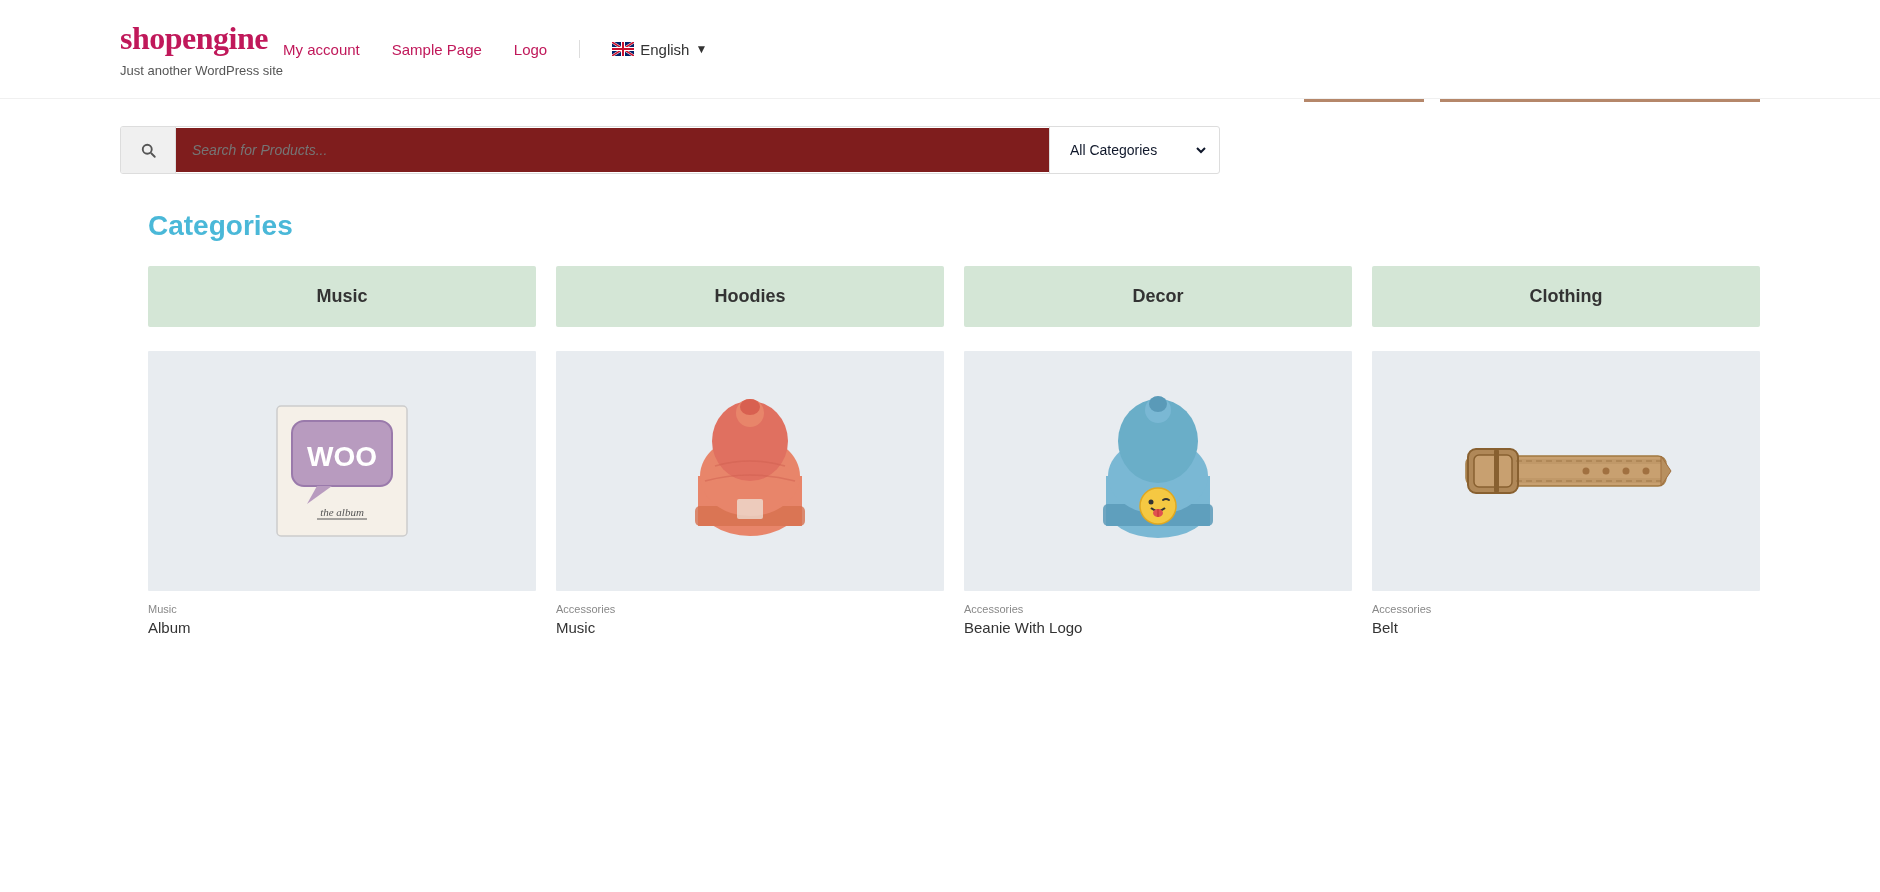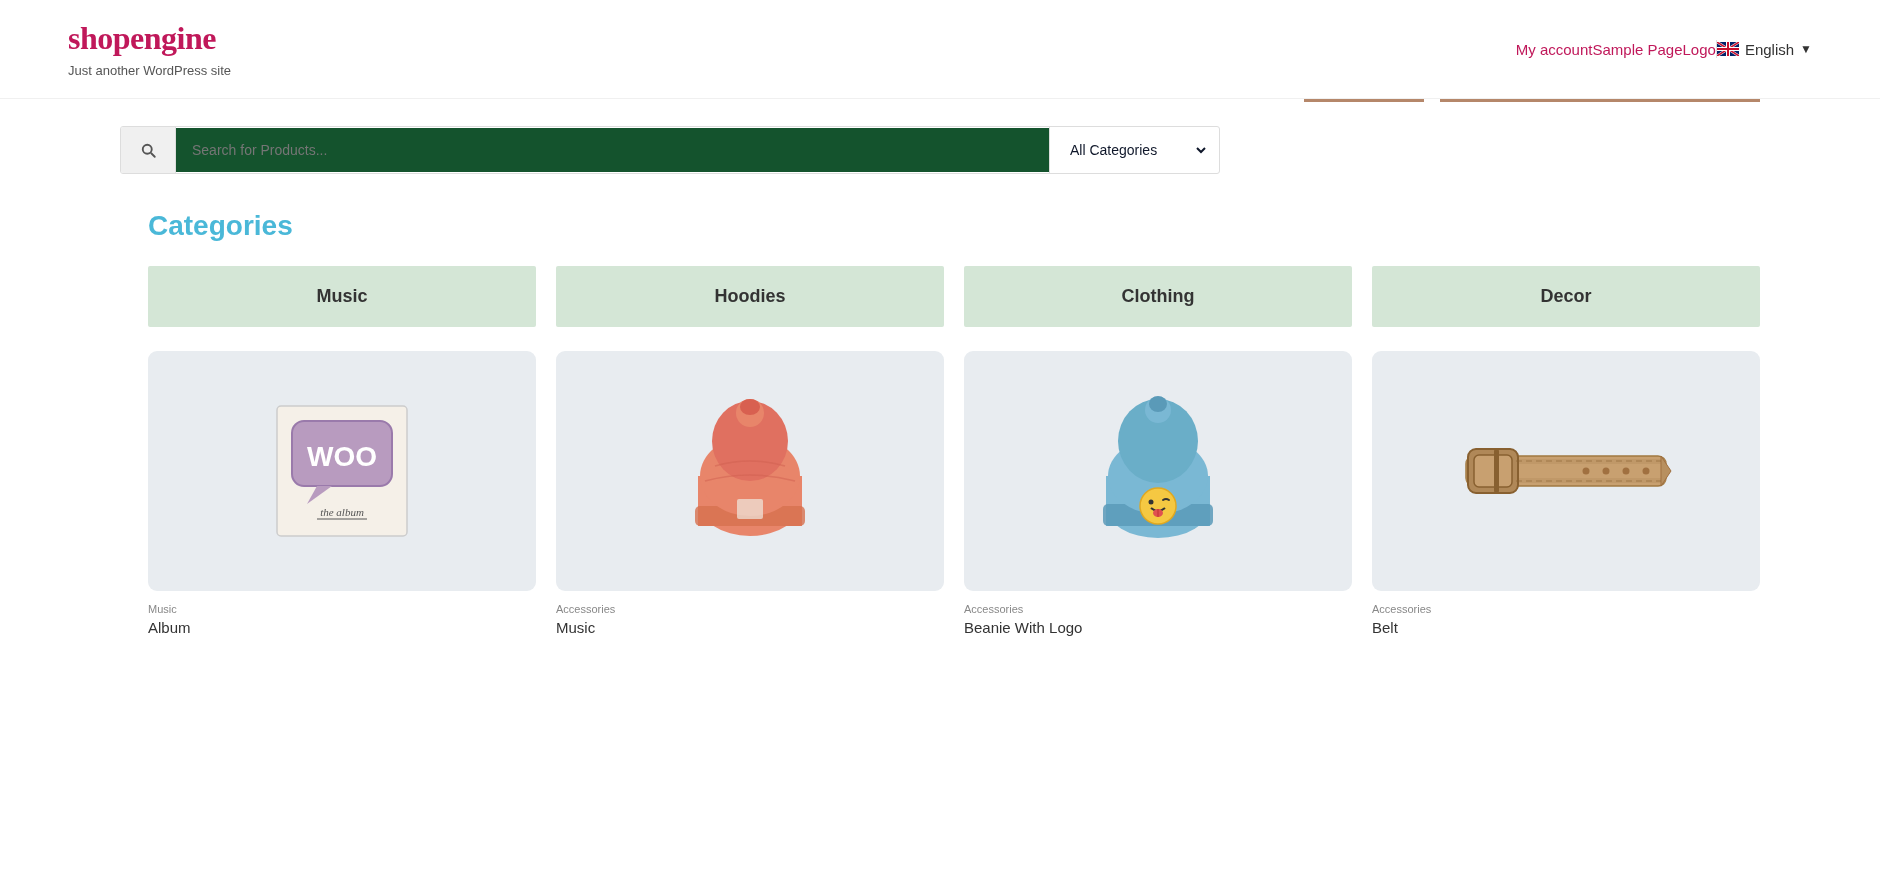--- a/index.html
+++ b/index.html
@@ -2,40 +2,40 @@
 <html><head>
   <meta charset="utf-8">
   <style>
     * { box-sizing: border-box; margin: 0; padding: 0; }
     body { font-family: -apple-system, BlinkMacSystemFont, 'Segoe UI', sans-serif; background: #fff; color: #333; }
 
     
     .header {
       display: flex;
       align-items: center;
-      justify-content: space-between;
-      padding: 20px 68px;
+      padding: 20px 120px;
       border-bottom: 1px solid #f0f0f0;
     }
     .logo-area {}
     .logo-title {
       font-size: 32px;
       font-weight: 700;
       color: #c0185a;
       font-family: Georgia, serif;
       letter-spacing: -0.5px;
     }
     .logo-subtitle {
       font-size: 13px;
       color: #555;
       margin-top: 6px;
     }
     .nav {
       display: flex;
       align-items: center;
+      gap: 32px;
     }
     .nav a {
       text-decoration: none;
       color: #c0185a;
       font-size: 15px;
     }
     .nav-separator {
       width: 1px;
       height: 18px;
       background: #ddd;
@@ -76,21 +76,22 @@
       height: 18px;
       fill: #555;
     }
     .search-input {
       flex: 1;
       border: none;
       outline: none;
       padding: 14px 16px;
       font-size: 14px;
       color: #999;
-      background: #14532d;
+      background: #7f1d1d;
+      font-style: italic;
     }
     .category-select {
       border: none;
       border-left: 1px solid #ddd;
       padding: 14px 16px;
       font-size: 14px;
       color: #0f172a;
       background: #fff;
       cursor: pointer;
       outline: none;
@@ -133,21 +134,21 @@
     .products-grid {
       display: grid;
       grid-template-columns: repeat(4, 1fr);
       gap: 20px;
     }
     .product-card {
       cursor: pointer;
     }
     .product-image-box {
       background: #e8ecf0;
-      border-radius: 9px;
+      border-radius: 1px;
       height: 240px;
       display: flex;
       align-items: center;
       justify-content: center;
       overflow: hidden;
       margin-bottom: 12px;
     }
     .product-category-tag {
       font-size: 11px;
       color: #888;
@@ -227,24 +228,24 @@
   <h2 class="categories-heading">Categories</h2>
 
   <div class="categories-grid">
     <div class="category-card">
       <span class="category-card-label">Music</span>
     </div>
     <div class="category-card">
       <span class="category-card-label">Hoodies</span>
     </div>
     <div class="category-card">
+      <span class="category-card-label">Decor</span>
+    </div>
+    <div class="category-card">
       <span class="category-card-label">Clothing</span>
-    </div>
-    <div class="category-card">
-      <span class="category-card-label">Decor</span>
     </div>
   </div>
 
   <div class="products-grid">
 
     <div class="product-card">
       <div class="product-image-box">
 
         <svg width="160" height="150" viewBox="0 0 160 150">
 

